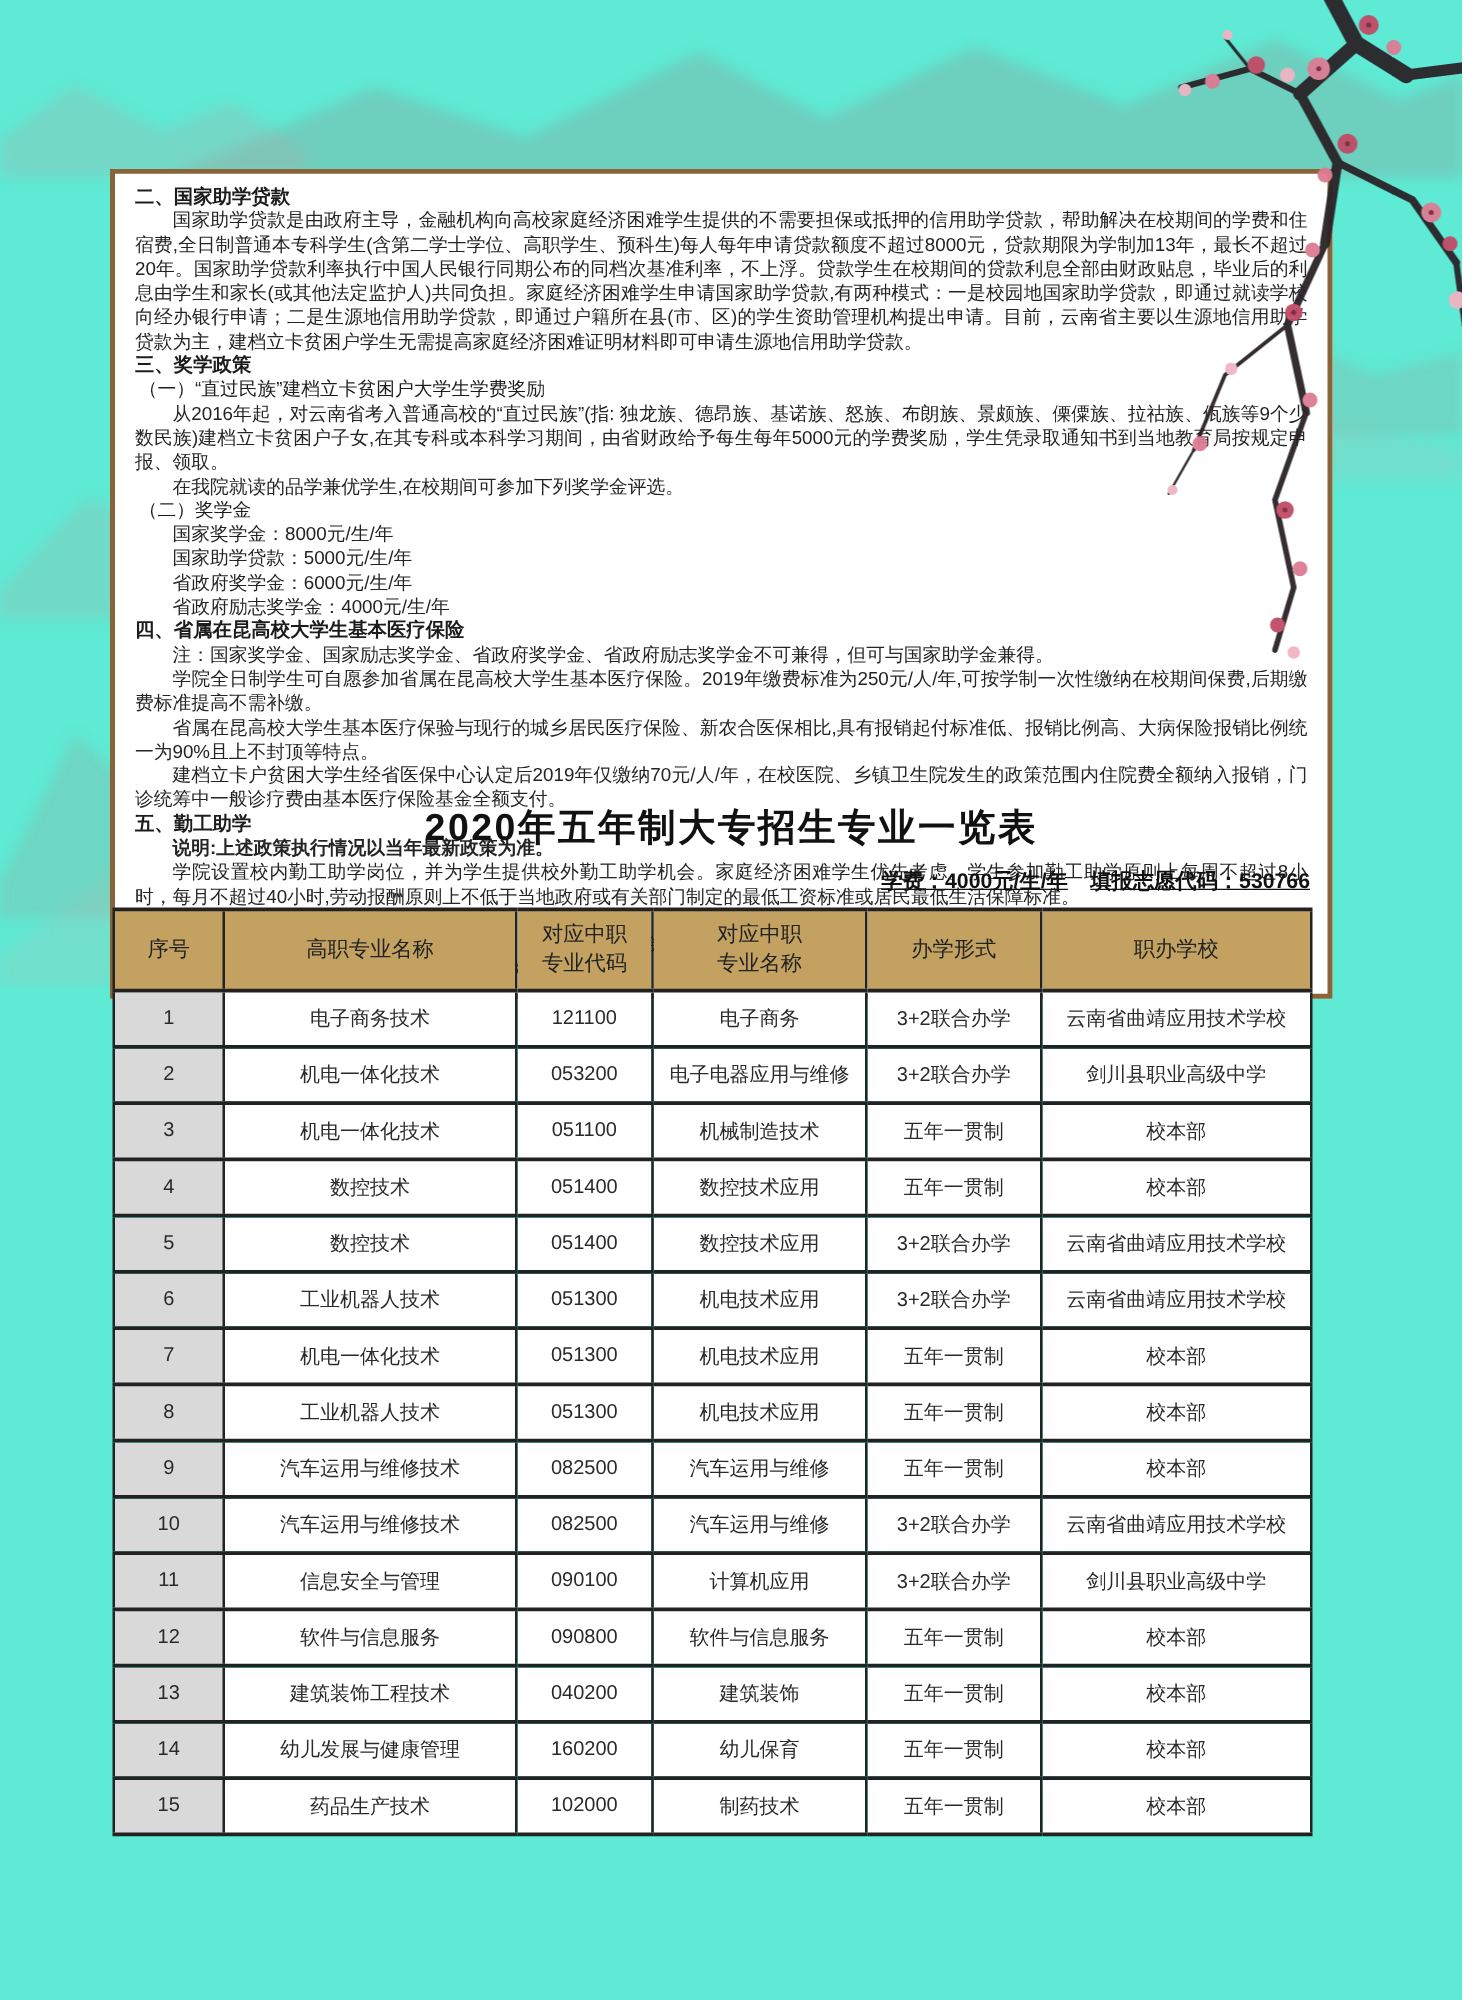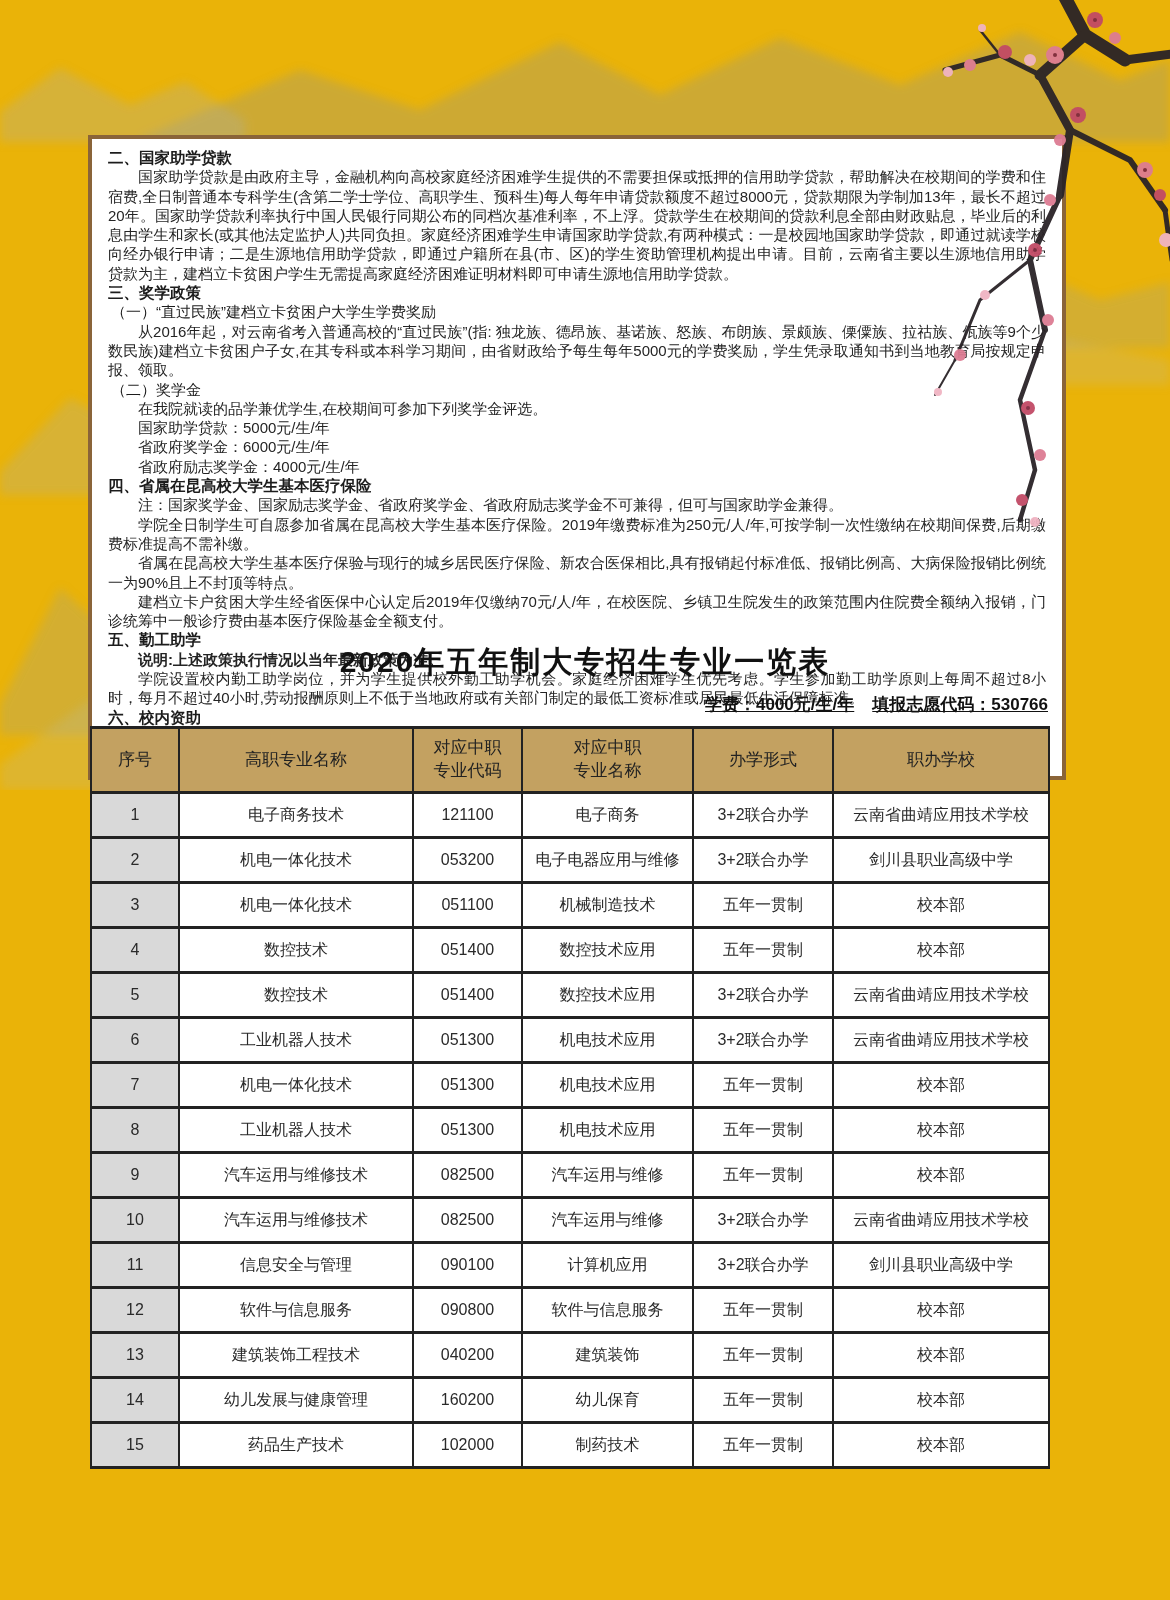--- a/index.html
+++ b/index.html
@@ -1,17 +1,17 @@
 <!DOCTYPE html>
 <html><head>
 <meta charset="utf-8">
 <style>
   html,body{margin:0;padding:0;background:#ffffff;}
   .page{
-    position:relative;width:1170px;height:1600px;overflow:hidden;background:#eab308;
+    position:relative;width:1170px;height:1600px;overflow:hidden;background:#5eead4;
     font-family:"Liberation Sans","DejaVu Sans",sans-serif;color:#222;
   }
   
   .mountains{position:absolute;left:0;top:0;z-index:0;pointer-events:none;}
   .blossom{position:absolute;right:0;top:0;z-index:2;pointer-events:none;}
   
   .policy-box{
     position:absolute;left:88px;top:135px;width:978px;box-sizing:border-box;
     border:4px solid #8A6439;background:#ffffff;z-index:1;
     padding:9px 16px 10px 16px;
@@ -124,24 +124,25 @@
         <div class="pb" data-kind="heading">二、国家助学贷款</div>
 
         <div class="pb" data-kind="para">国家助学贷款是由政府主导，金融机构向高校家庭经济困难学生提供的不需要担保或抵押的信用助学贷款，帮助解决在校期间的学费和住宿费,全日制普通本专科学生(含第二学士学位、高职学生、预科生)每人每年申请贷款额度不超过8000元，贷款期限为学制加13年，最长不超过20年。国家助学贷款利率执行中国人民银行同期公布的同档次基准利率，不上浮。贷款学生在校期间的贷款利息全部由财政贴息，毕业后的利息由学生和家长(或其他法定监护人)共同负担。家庭经济困难学生申请国家助学贷款,有两种模式：一是校园地国家助学贷款，即通过就读学校向经办银行申请；二是生源地信用助学贷款，即通过户籍所在县(市、区)的学生资助管理机构提出申请。目前，云南省主要以生源地信用助学贷款为主，建档立卡贫困户学生无需提高家庭经济困难证明材料即可申请生源地信用助学贷款。</div>
 
         <div class="pb" data-kind="heading">三、奖学政策</div>
 
         <div class="pb" data-kind="subheading">（一）“直过民族”建档立卡贫困户大学生学费奖励</div>
 
         <div class="pb" data-kind="para">从2016年起，对云南省考入普通高校的“直过民族”(指: 独龙族、德昂族、基诺族、怒族、布朗族、景颇族、傈僳族、拉祜族、佤族等9个少数民族)建档立卡贫困户子女,在其专科或本科学习期间，由省财政给予每生每年5000元的学费奖励，学生凭录取通知书到当地教育局按规定申报、领取。</div>
 
+        <div class="pb" data-kind="line">在我院就读的品学兼优学生,在校期间可参加下列奖学金评选。</div>
+
         <div class="pb" data-kind="subheading">（二）奖学金</div>
 
-        <div class="pb" data-kind="line">在我院就读的品学兼优学生,在校期间可参加下列奖学金评选。</div>
-
+        <div class="pb" data-kind="line">国家奖学金：8000元/生/年</div>
 
         <div class="pb" data-kind="line">国家助学贷款：5000元/生/年</div>
 
         <div class="pb" data-kind="line">省政府奖学金：6000元/生/年</div>
 
         <div class="pb" data-kind="line">省政府励志奖学金：4000元/生/年</div>
 
         <div class="pb" data-kind="heading">四、省属在昆高校大学生基本医疗保险</div>
 
         <div class="pb" data-kind="line">注：国家奖学金、国家励志奖学金、省政府奖学金、省政府励志奖学金不可兼得，但可与国家助学金兼得。</div>

